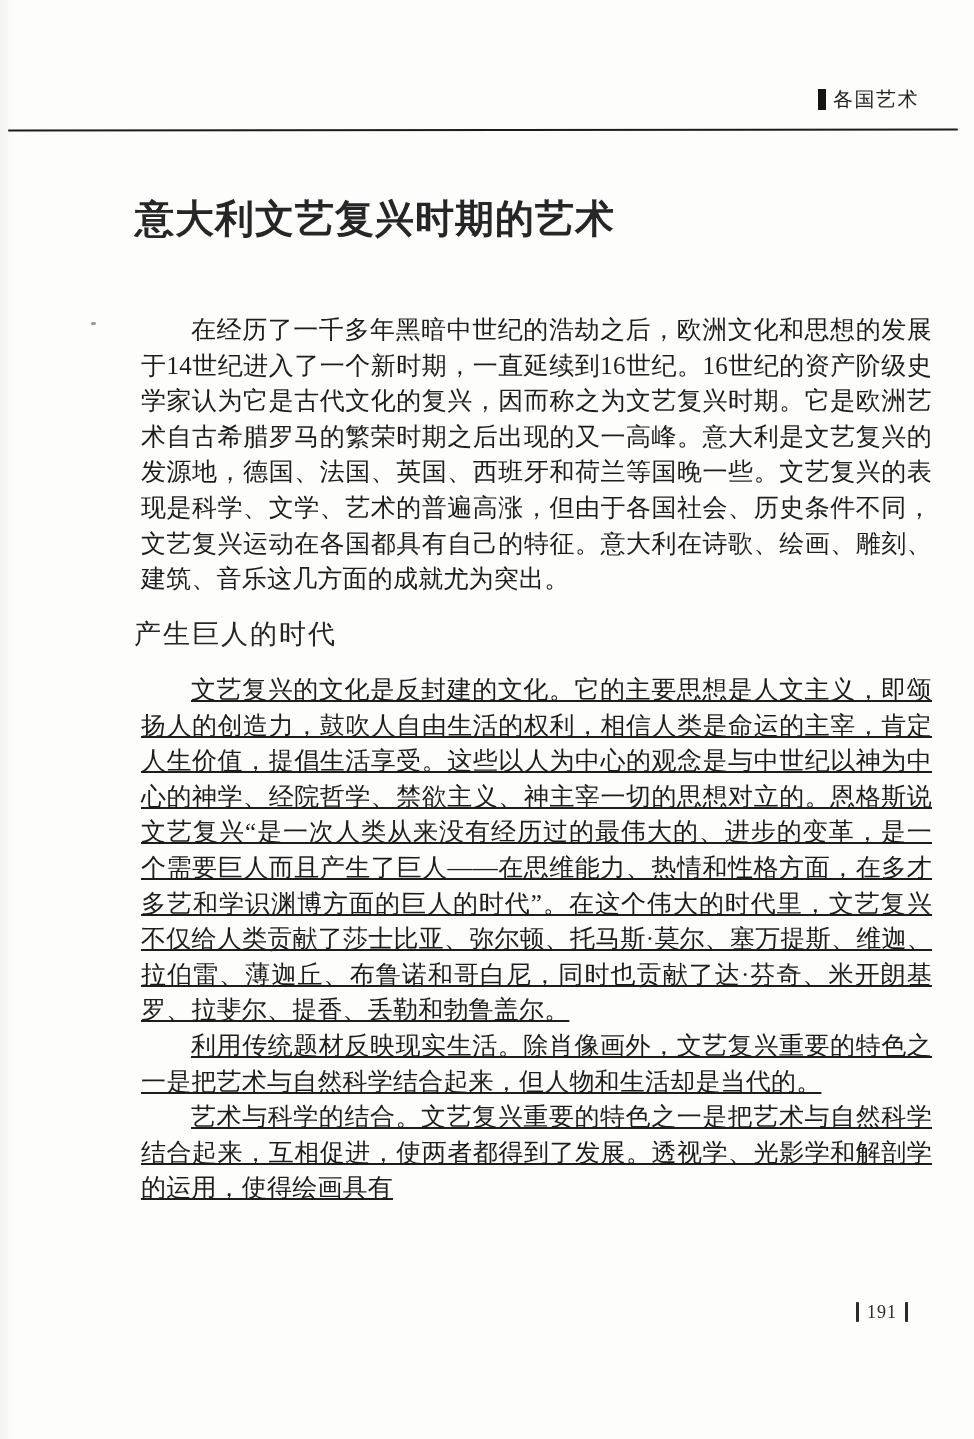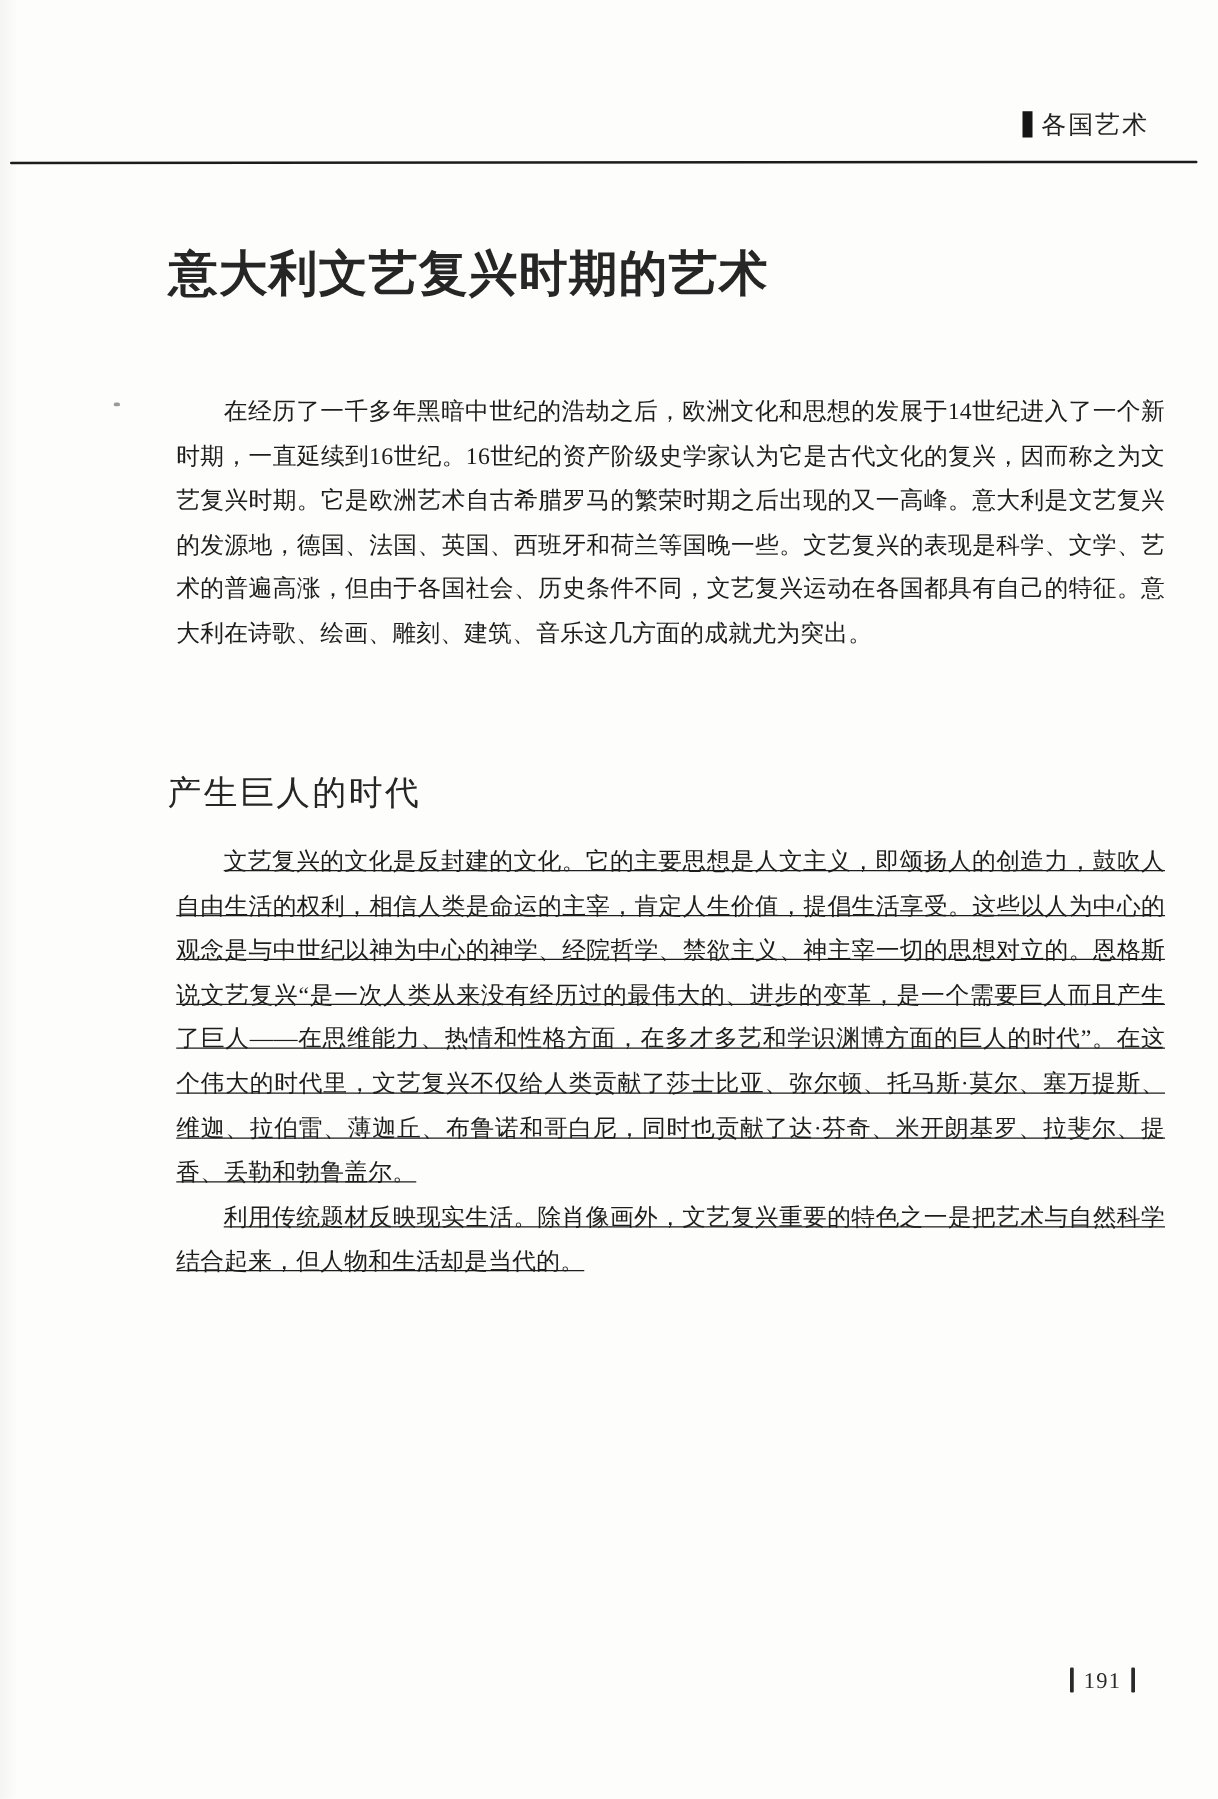--- a/index.html
+++ b/index.html
@@ -67,21 +67,21 @@
   }
 
   
   .text-block {
     position: absolute;
     left: 141px;
     width: 791px;
   }
   .text-block p {
     margin: 0;
-    font-size: 19px;
+    font-size: 25px;
     line-height: 35.6px;
     text-align: justify;
     text-justify: inter-character;
     text-indent: 2em;
     color: #1d1d1d;
     letter-spacing: 0.2px;
   }
   #intro-block { top: 312px; }
   #main-block  { top: 672px; text-decoration: underline; }
 
@@ -94,21 +94,21 @@
     font-weight: 400;
     color: #262626;
     letter-spacing: 2px;
     white-space: nowrap;
     text-align: right;
   }
 
   
   .page-number {
     position: absolute;
-    top: 1334px;
+    top: 1302px;
     left: 856px;
     display: flex;
     align-items: center;
     gap: 8px;
   }
   .pn-bar {
     width: 3px;
     height: 20px;
     background: #2a2a2a;
     border-radius: 1px;
@@ -149,20 +149,21 @@
 
   <div class="text-block" id="intro-block">
     <p>在经历了一千多年黑暗中世纪的浩劫之后，欧洲文化和思想的发展于14世纪进入了一个新时期，一直延续到16世纪。16世纪的资产阶级史学家认为它是古代文化的复兴，因而称之为文艺复兴时期。它是欧洲艺术自古希腊罗马的繁荣时期之后出现的又一高峰。意大利是文艺复兴的发源地，德国、法国、英国、西班牙和荷兰等国晚一些。文艺复兴的表现是科学、文学、艺术的普遍高涨，但由于各国社会、历史条件不同，文艺复兴运动在各国都具有自己的特征。意大利在诗歌、绘画、雕刻、建筑、音乐这几方面的成就尤为突出。</p>
   </div>
 
   <h2 class="section-heading">产生巨人的时代</h2>
 
   <div class="text-block" id="main-block">
     <p>文艺复兴的文化是反封建的文化。它的主要思想是人文主义，即颂扬人的创造力，鼓吹人自由生活的权利，相信人类是命运的主宰，肯定人生价值，提倡生活享受。这些以人为中心的观念是与中世纪以神为中心的神学、经院哲学、禁欲主义、神主宰一切的思想对立的。恩格斯说文艺复兴“是一次人类从来没有经历过的最伟大的、进步的变革，是一个需要巨人而且产生了巨人——在思维能力、热情和性格方面，在多才多艺和学识渊博方面的巨人的时代”。在这个伟大的时代里，文艺复兴不仅给人类贡献了莎士比亚、弥尔顿、托马斯·莫尔、塞万提斯、维迦、拉伯雷、薄迦丘、布鲁诺和哥白尼，同时也贡献了达·芬奇、米开朗基罗、拉斐尔、提香、丢勒和勃鲁盖尔。</p>
     <p>利用传统题材反映现实生活。除肖像画外，文艺复兴重要的特色之一是把艺术与自然科学结合起来，但人物和生活却是当代的。</p>
+    <p>艺术与科学的结合。文艺复兴重要的特色之一是把艺术与自然科学结合起来，互相促进，使两者都得到了发展。透视学、光影学和解剖学的运用，使得绘画具有</p>
   </div>
 
   <div class="page-number">
     <span class="pn-bar"></span>
     <span class="pn-digits">191</span>
     <span class="pn-bar"></span>
   </div>
 
 </div>
 

